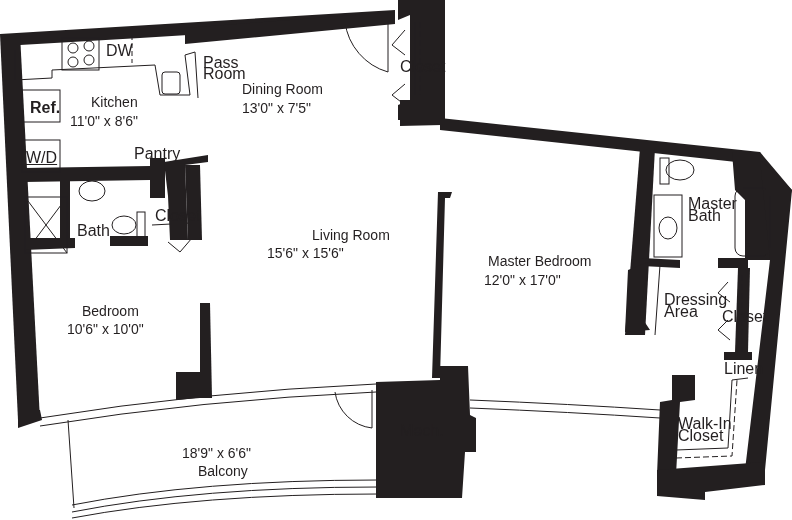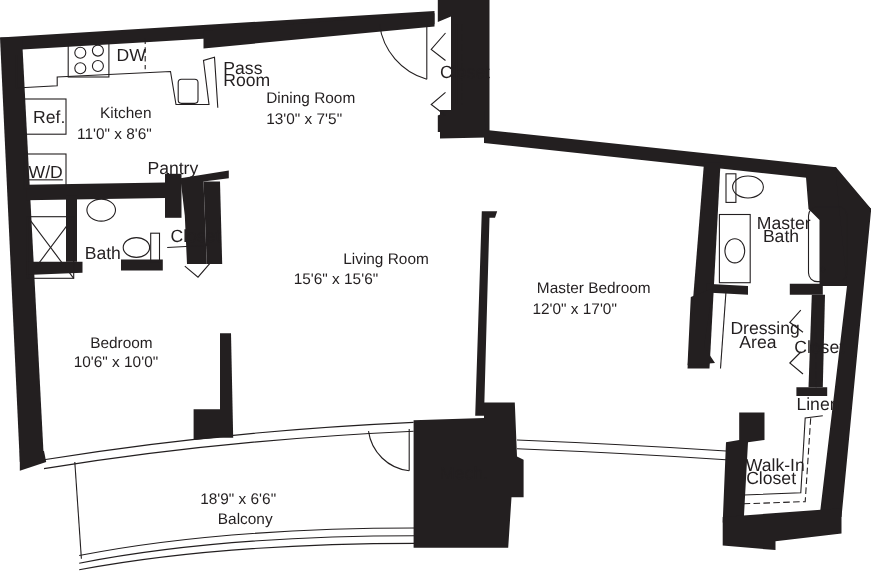--- a/index.html
+++ b/index.html
@@ -1,20 +1,20 @@
 <!DOCTYPE html>
 <html><head>
 <meta charset="utf-8">
 <style>
   html, body { margin: 0; padding: 0; background: #ffffff; }
   body { width: 792px; height: 520px; position: relative; overflow: hidden; font-family: "Liberation Sans", sans-serif; color: #231f20; }
   #plan { position: absolute; left: 0; top: 0; width: 792px; height: 520px; }
   .lbl { position: absolute; font-size: 14px; line-height: 17px; color: #231f20; white-space: nowrap; }
   .sm { font-size: 16px; line-height: 12px; }
-  .c { text-align: center; }
+  .c { }
 </style>
 </head>
 <body>
 
 <svg id="plan" viewBox="0 0 792 520" xmlns="http://www.w3.org/2000/svg">
   <g fill="#231f20" stroke="none">
 
     <polygon points="0,34 395,10 395,22 140,38 20,45 18,50"></polygon>
     <polygon points="0,34 20,34 40,420 18,420"></polygon>
 
@@ -144,21 +144,21 @@
 
 <div class="lbl" style="left:198px;top:427px;margin-top:36px;">Balcony</div>
 <div class="lbl" style="left:182px;top:445px;">18'9" x 6'6"</div>
 
 <div class="lbl" style="left:476px;top:253px;margin-left:12px;">Master Bedroom</div>
 <div class="lbl" style="left:484px;top:272px;">12'0" x 17'0"</div>
 
 <div class="lbl sm" style="left:106px;top:45px;">DW</div>
 <div class="lbl sm" style="left:203px;top:57px;">Pass</div>
 <div class="lbl sm" style="left:203px;top:68px;">Room</div>
-<div class="lbl sm" style="left:30px;top:102px;">Ref.</div>
+<div class="lbl sm" style="left:30px;top:102px;font-weight:bold;">Ref.</div>
 <div class="lbl sm" style="left:26px;top:152px;text-decoration:underline;">W/D</div>
 <div class="lbl sm" style="left:134px;top:148px;">Pantry</div>
 <div class="lbl sm" style="left:77px;top:225px;">Bath</div>
 <div class="lbl sm" style="left:155px;top:210px;">Closet</div>
 <div class="lbl sm" style="left:400px;top:61px;">Closet</div>
 <div class="lbl sm" style="left:400px;top:425px;">Mech.</div>
 <div class="lbl sm c" style="left:688px;top:198px;width:44px;">
   <div>Master</div>
   <div>Bath</div>
 </div>

